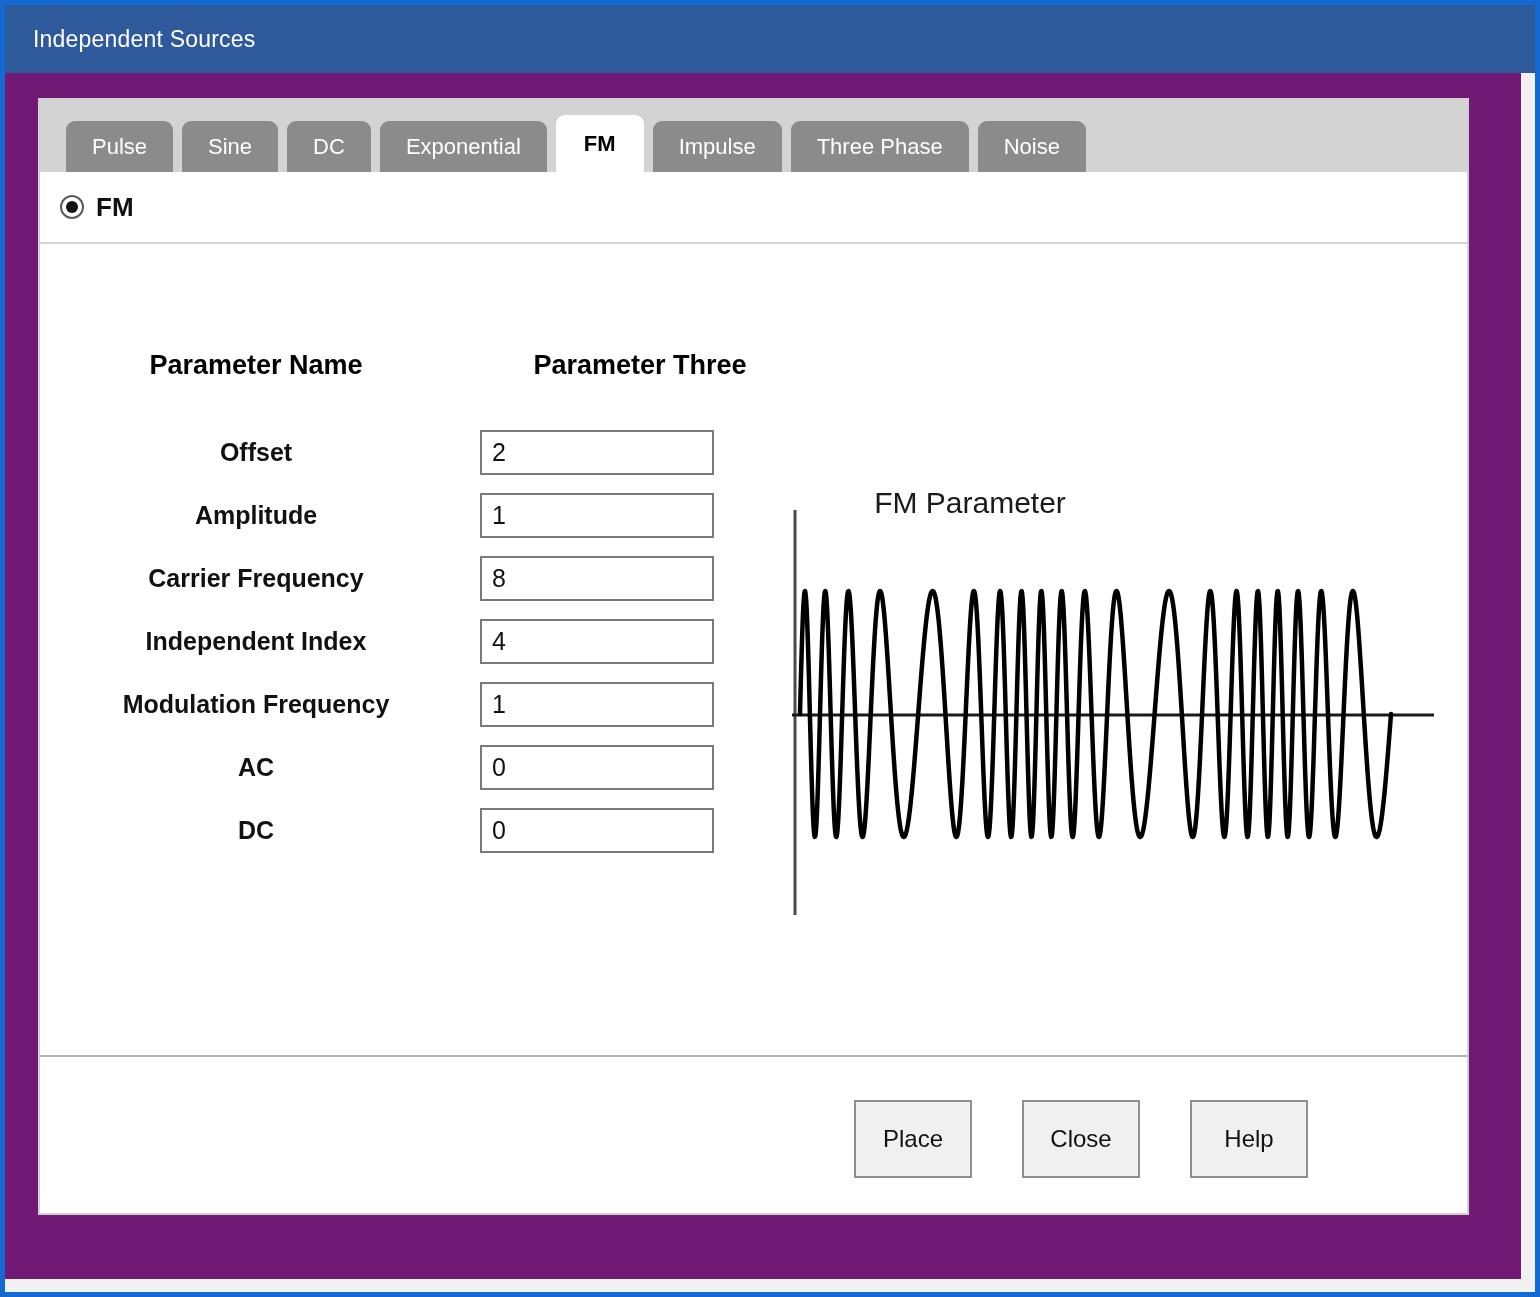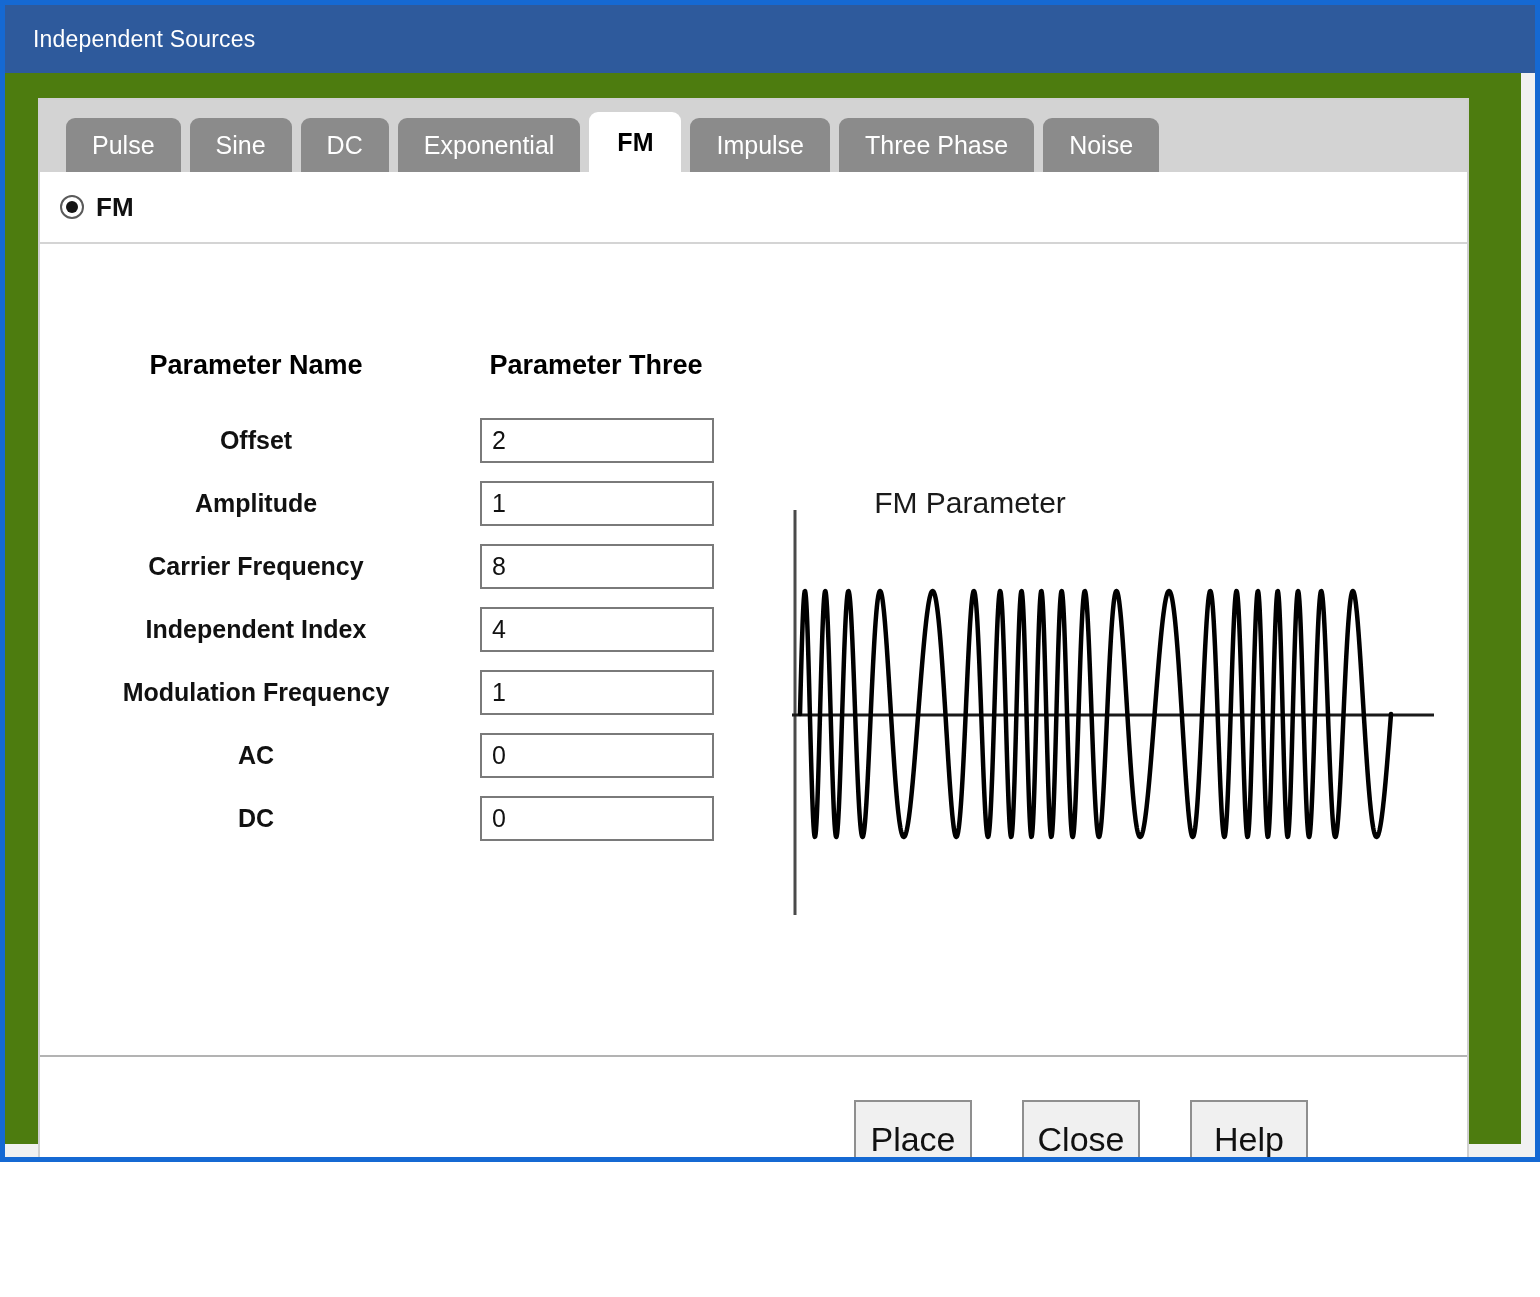--- a/index.html
+++ b/index.html
@@ -1,18 +1,18 @@
 <!DOCTYPE html>
 <html><head>
 <meta charset="utf-8">
 <style>
   html,body{margin:0;padding:0;background:#ffffff;}
   .window{
-    position:relative;width:1540px;height:1162px;box-sizing:border-box;
-    border:5px solid #1569d3;background:#4d7c0f;
+    position:relative;width:1540px;height:1297px;box-sizing:border-box;
+    border:5px solid #1569d3;background:#701a75;
     font-family:"Liberation Sans",sans-serif;overflow:hidden;
   }
   .titlebar{
     position:absolute;left:0;top:0;width:100%;height:68px;
     background:#2e5a9c;display:flex;align-items:center;z-index:5;
   }
   .titlebar .title{color:#ffffff;font-size:23px;padding-left:28px;letter-spacing:.2px;}
   .close-btn{
     position:absolute;right:18px;top:8px;width:50px;height:50px;
     display:flex;align-items:center;justify-content:center;
@@ -23,21 +23,21 @@
 
   .panel{
     position:absolute;left:33px;top:93px;width:1431px;height:1117px;
     background:#ffffff;border:2px solid #d0d0d0;box-sizing:border-box;
   }
   .tabstrip{
     height:72px;background:#d3d3d3;display:flex;align-items:flex-end;
     padding-left:26px;box-sizing:border-box;
   }
   .tab{
-    background:#8b8b8b;color:#ffffff;font-size:25px;line-height:1;
+    background:#8b8b8b;color:#ffffff;font-size:22px;line-height:1;
     padding:15px 26px 14px 26px;border-radius:9px 9px 0 0;margin-right:9px;
     white-space:nowrap;cursor:default;
   }
   .tab.active{
     background:#ffffff;color:#000000;font-weight:bold;
     padding:18px 28px 17px 28px;
   }
   .radio-row{
     display:flex;align-items:center;border-bottom:2px solid #d4d4d4;
     padding-left:20px;box-sizing:border-box;background:#ffffff;
@@ -49,21 +49,21 @@
     width:24px;height:24px;border:2px solid #5a5a5a;border-radius:50%;
     background:#fff;position:relative;margin-right:12px;box-sizing:border-box;flex:none;
   }
   .radio.selected::after{
     content:"";position:absolute;left:4px;top:4px;width:12px;height:12px;
     background:#141414;border-radius:50%;
   }
   .radio-label{font-size:26px;font-weight:600;color:#111111;}
 
   .params{position:absolute;left:36px;top:250px;}
-  .param-header-row{display:flex;margin-bottom:28px;}
+  .param-header-row{display:flex;margin-bottom:40px;gap:44px;}
   .hdr-name{width:360px;text-align:center;font-weight:bold;font-size:27px;color:#000;}
   .hdr-value{width:280px;text-align:center;font-weight:bold;font-size:27px;color:#000;margin-left:20px;}
   .param-row{display:flex;align-items:center;height:63px;}
   .param-name{width:360px;text-align:center;font-size:25px;font-weight:600;color:#111;}
   .param-input{
     width:234px;height:45px;margin-left:44px;border:2px solid #7a7a7a;
     font-size:25px;padding:0 6px 0 10px;box-sizing:border-box;
     font-family:"Liberation Sans",sans-serif;color:#111;background:#fff;outline:none;
   }
 
@@ -72,21 +72,21 @@
     position:absolute;left:40px;top:26px;width:300px;text-align:center;
     font-size:30px;color:#1a1a1a;
   }
   .waveform-svg{position:absolute;left:0;top:0;}
 
   .panel-divider{position:absolute;left:0;top:955px;width:100%;height:2px;background:#b3b3b3;}
 
   .action-btn{
     position:absolute;top:1000px;width:118px;height:78px;
     background:#f0f0f0;border:2px solid #8f8f8f;box-sizing:border-box;
-    font-size:34px;color:#111;font-family:"Liberation Sans",sans-serif;
+    font-size:24px;color:#111;font-family:"Liberation Sans",sans-serif;
     display:flex;align-items:center;justify-content:center;cursor:default;
   }
   .btn-place{left:814px;}
   .btn-close{left:982px;}
   .btn-help{left:1150px;}
 </style>
 </head>
 <body>
 
 <div class="window">

